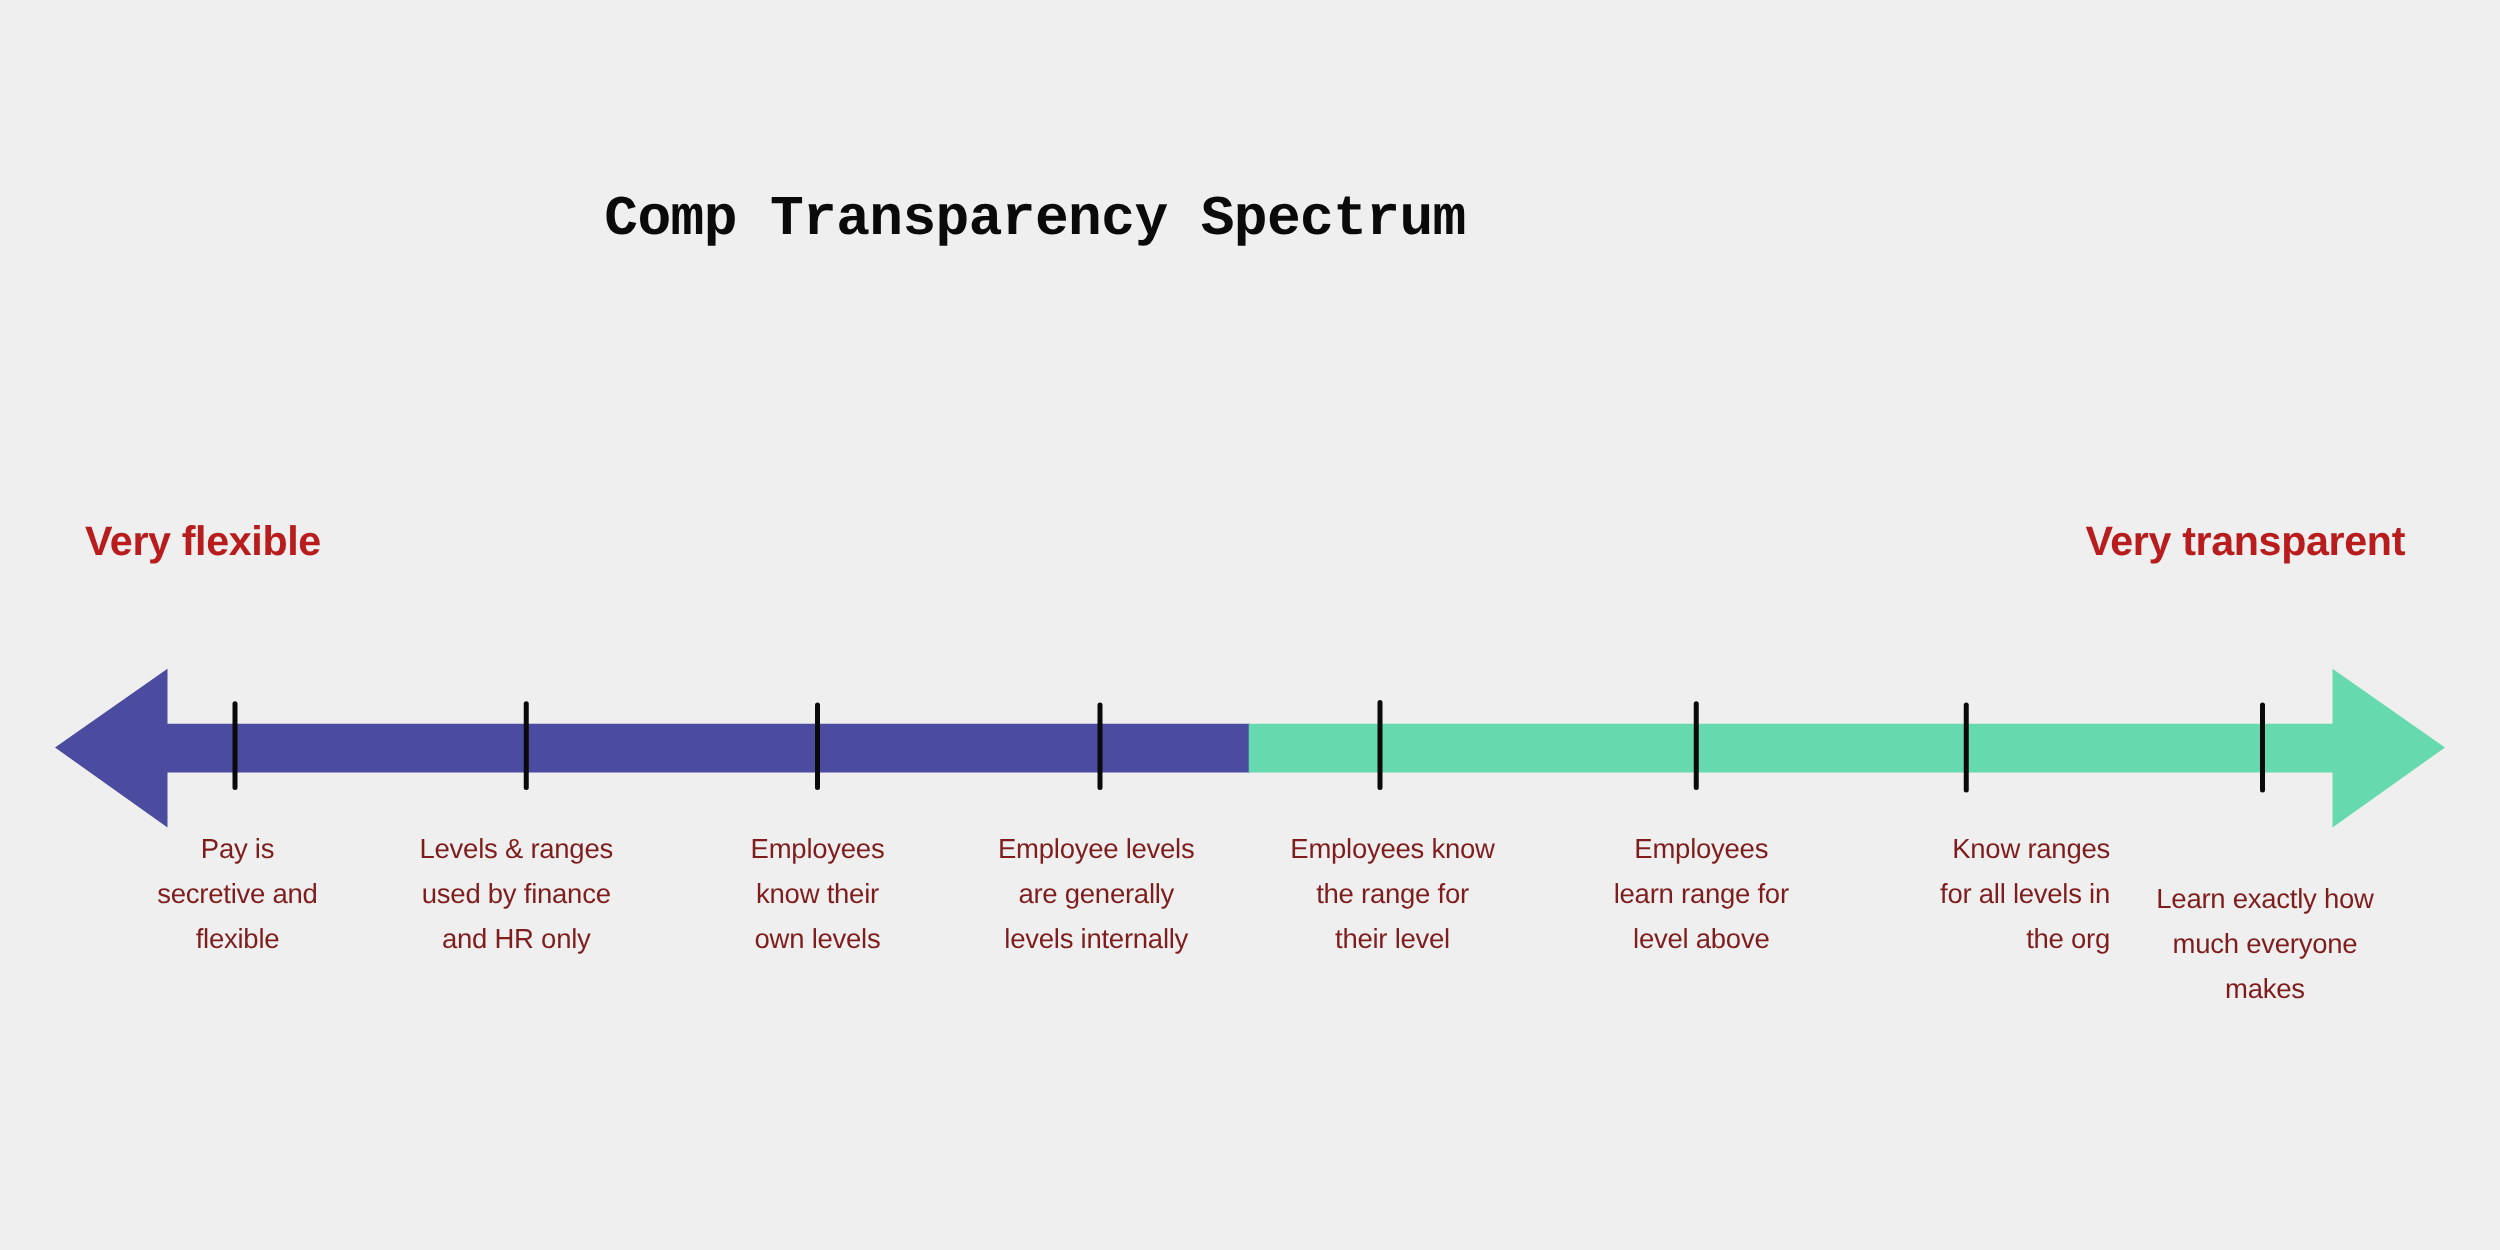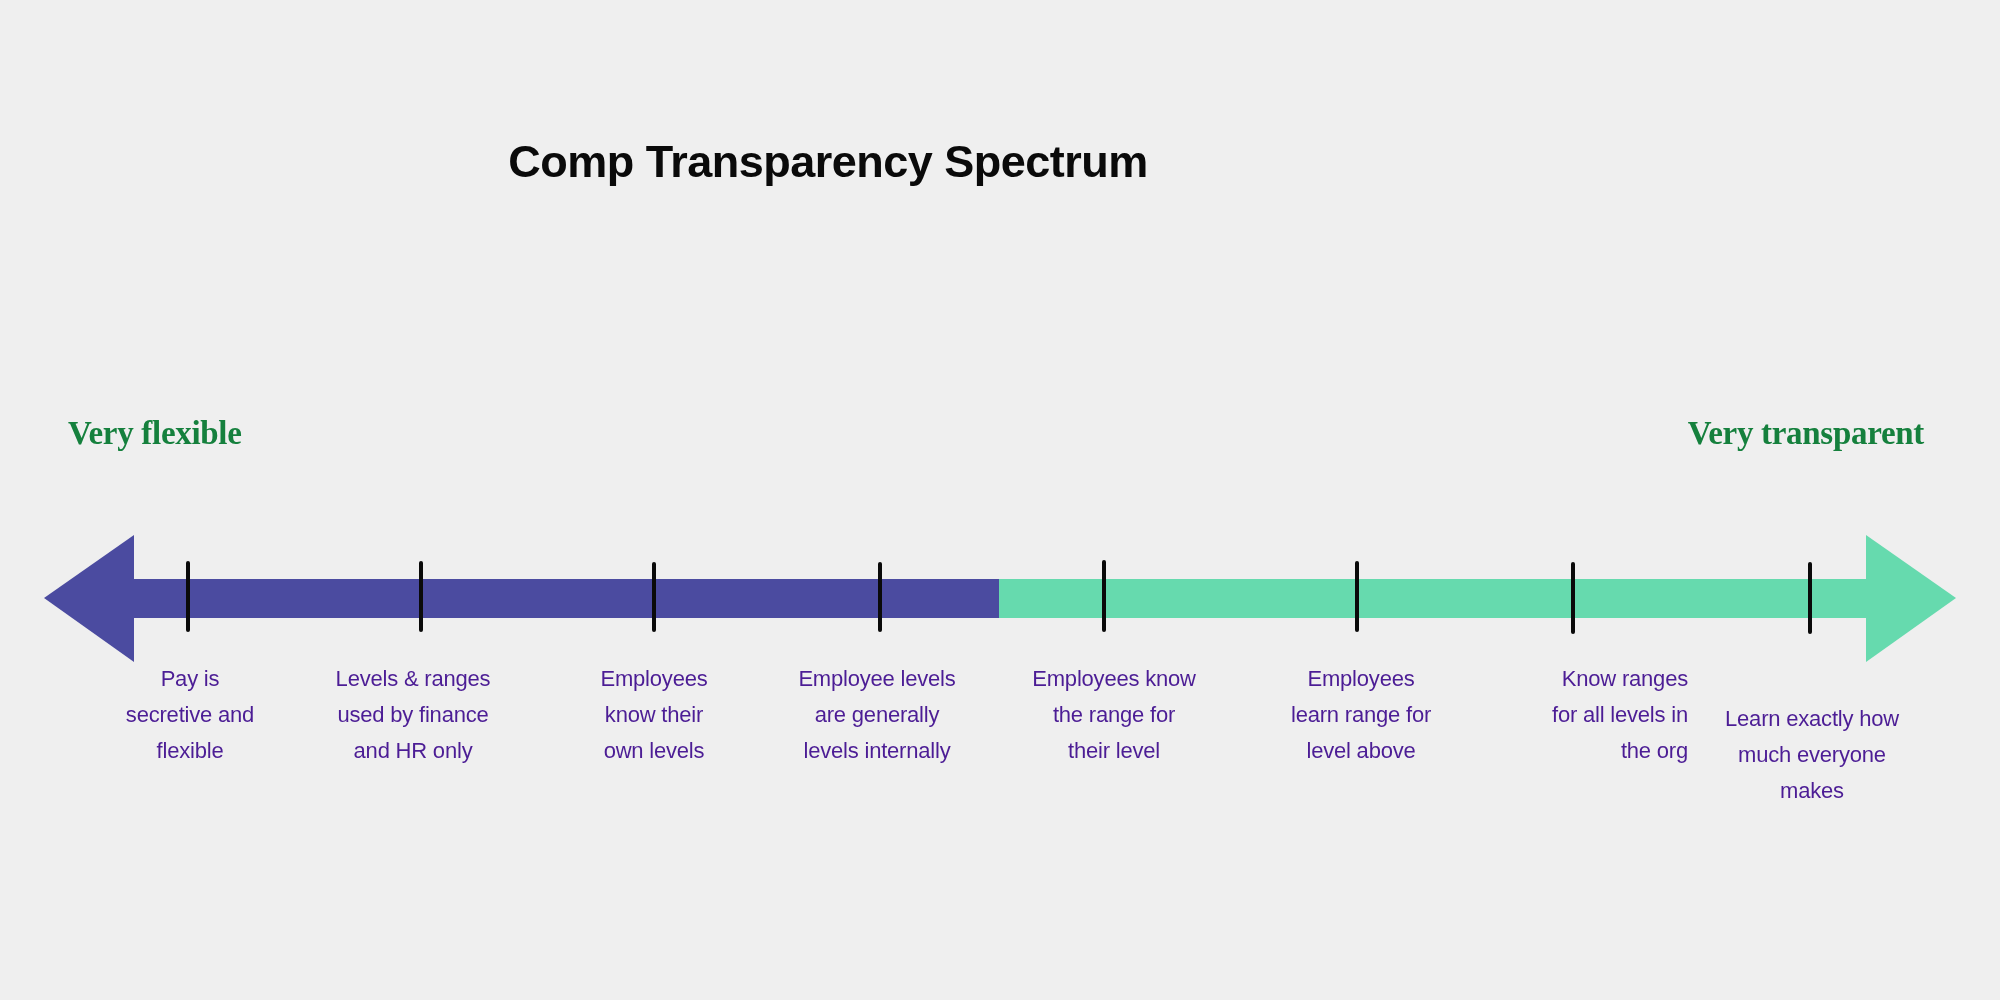--- a/index.html
+++ b/index.html
@@ -11,57 +11,57 @@
       overflow: hidden;
     }
     body {
       position: relative;
       font-family: "Liberation Sans", "DejaVu Sans", sans-serif;
     }
     .title {
       position: absolute;
       left: 0;
       width: 1656px;
-      top: 134px;
+      top: 148px;
       text-align: center;
       font-weight: bold;
       font-size: 45px;
       letter-spacing: -0.5px;
       color: #0a0a0a;
       line-height: 56px;
+      font-family: Liberation Mono, monospace;
     }
     .side-label {
       position: absolute;
       top: 410px;
       font-weight: bold;
       font-size: 33px;
-      color: #15803d;
+      color: #b91c1c;
       line-height: 46px;
       letter-spacing: -0.3px;
-      font-family: Liberation Serif, serif;
     }
     .side-label.left { left: 68px; }
     .side-label.right { right: 76px; text-align: right; }
 
     .spectrum {
       position: absolute;
       left: 0;
       top: 0;
       width: 2000px;
       height: 1000px;
     }
     .stage-label {
       position: absolute;
       top: 661px;
       width: 220px;
       margin-left: -110px;
       text-align: center;
       font-size: 22px;
       line-height: 36px;
-      color: #4c1d95;
+      color: #7f1d1d;
       letter-spacing: -0.2px;
     }
   </style>
 </head>
 <body>
 
 <div class="title">Comp Transparency Spectrum</div>
 
 <div class="side-label left">Very flexible</div>
 <div class="side-label right">Very transparent</div>

